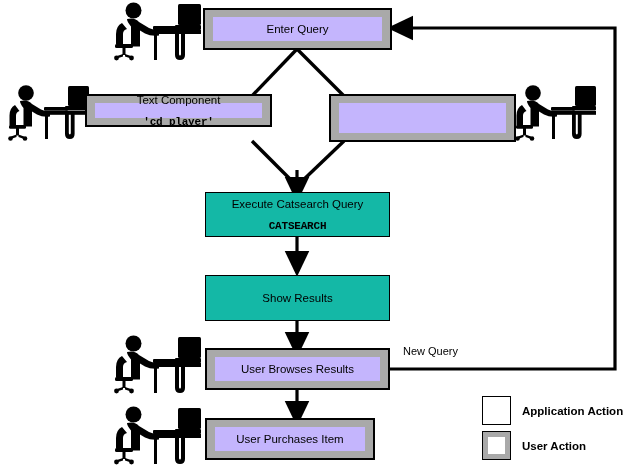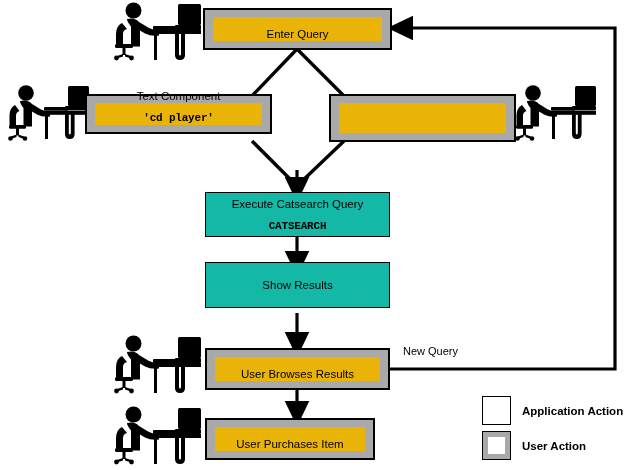--- a/index.html
+++ b/index.html
@@ -45,24 +45,24 @@
   }
   
   .node.user {
     background: #a9a9a9;
     border: 2.2px solid #000000;
     padding: 7px 8px;
   }
   .node.user .inner {
     width: 100%;
     height: 100%;
-    background: #eab308;
+    background: #c4b5fd;
     display: flex;
     align-items: center;
-    justify-content: flex-end;
+    justify-content: center;
     flex-direction: column;
     box-sizing: border-box;
   }
   .node.app .inner {
     display: flex;
     align-items: center;
     justify-content: center;
     flex-direction: column;
     height: 100%;
   }
@@ -267,40 +267,40 @@
       <rect x="65" y="4" width="23" height="21" rx="1.5"></rect>
     </g>
   </svg>
 
   <div class="node user" style="left:203px; top:8px; width:189px; height:42px;">
     <div class="inner">
       <div class="line1">Enter Query</div>
     </div>
   </div>
 
-  <div class="node user" style="left:85px; top:94px; width:187px; height:40px;">
+  <div class="node user" style="left:85px; top:94px; width:187px; height:33px;">
     <div class="inner">
       <div class="line1">Text Component</div>
       <div class="line2-mono">'cd player'</div>
     </div>
   </div>
 
   <div class="node user" style="left:329px; top:94px; width:187px; height:48px;">
     <div class="inner">
     </div>
   </div>
 
   <div class="node app" style="left:205px; top:192px; width:185px; height:45px;">
     <div class="inner">
       <div class="line1">Execute Catsearch Query</div>
       <div class="line2-mono">CATSEARCH</div>
     </div>
   </div>
 
-  <div class="node app" style="left:205px; top:262px; width:185px; height:46px;">
+  <div class="node app" style="left:205px; top:275px; width:185px; height:46px;">
     <div class="inner">
       <div class="line1">Show Results</div>
     </div>
   </div>
 
   <div class="node user" style="left:205px; top:348px; width:185px; height:42px;">
     <div class="inner">
       <div class="line1">User Browses Results</div>
     </div>
   </div>

